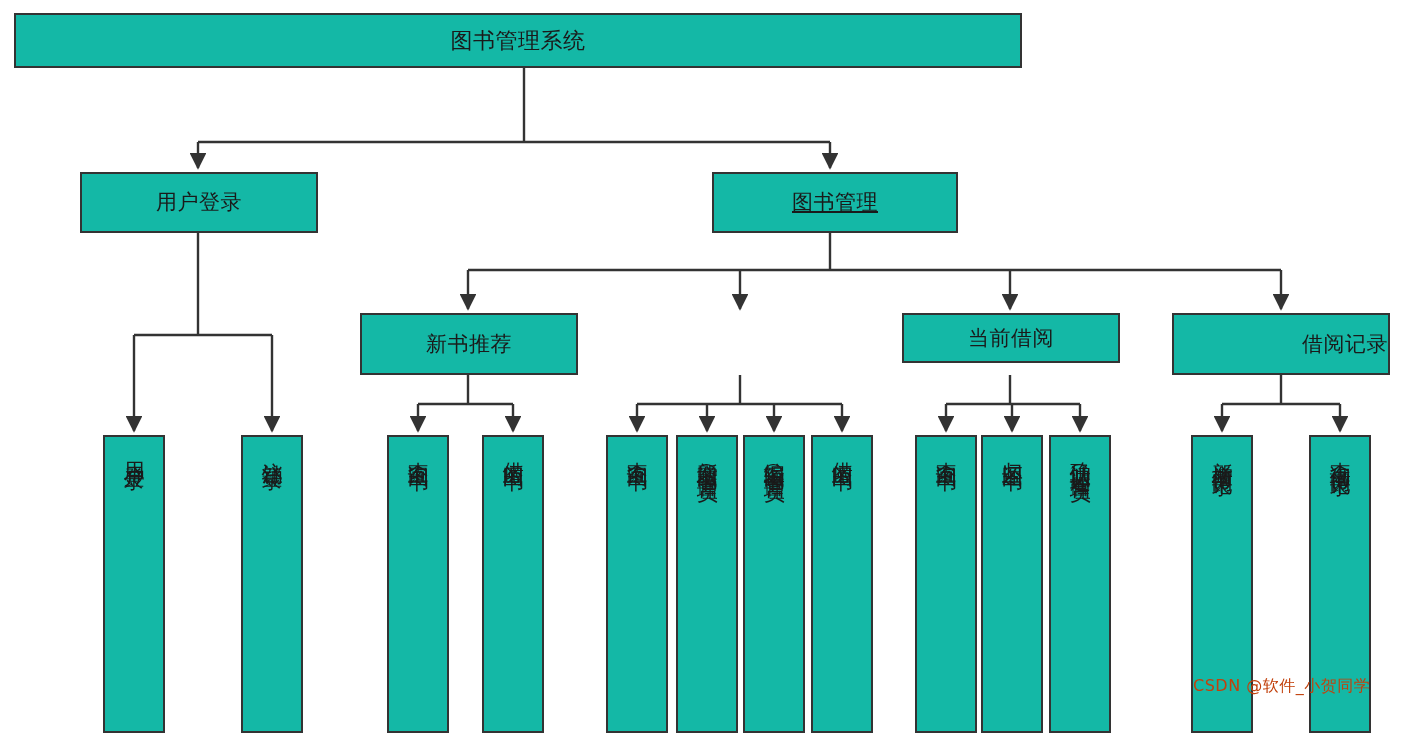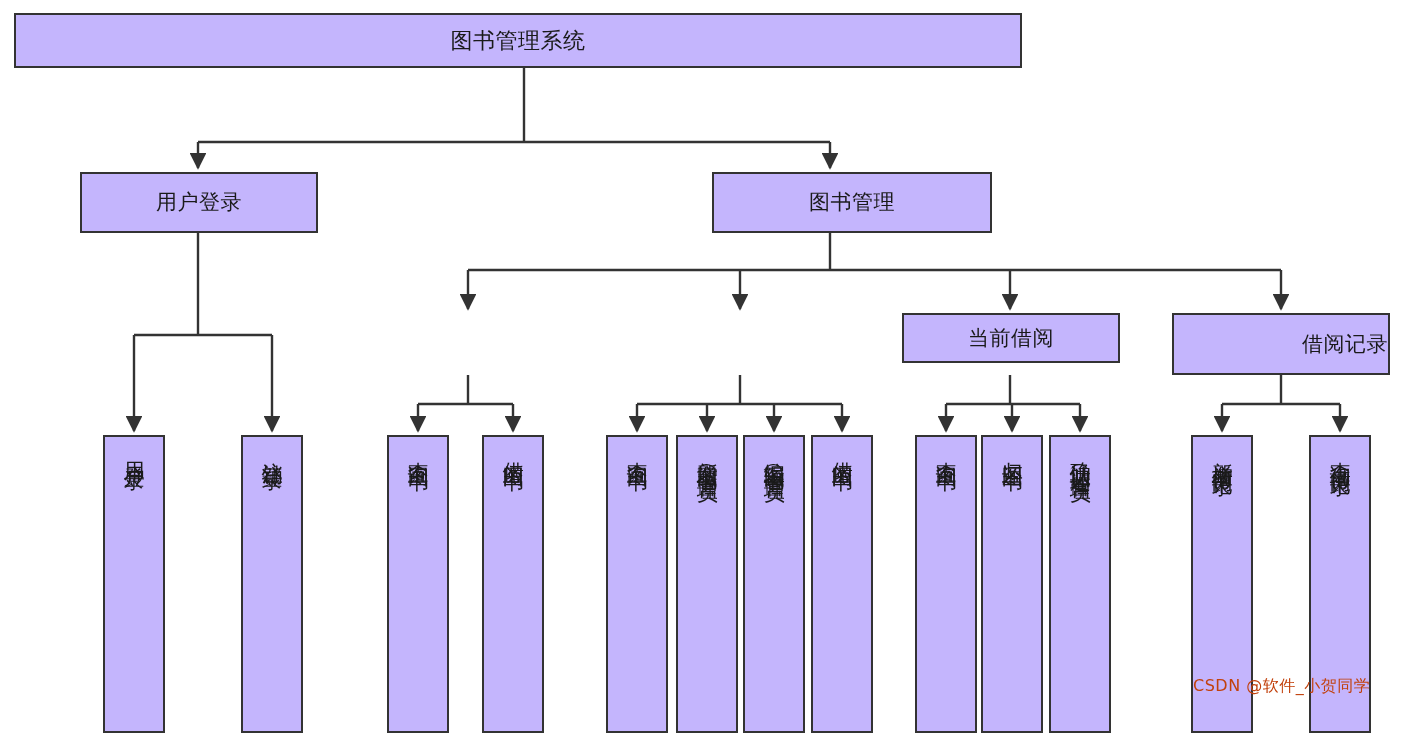--- a/index.html
+++ b/index.html
@@ -12,21 +12,21 @@
   }
   #canvas{position:relative;width:1405px;height:747px;background:#fff;}
 
   
   #wires{position:absolute;left:0;top:0;width:1405px;height:747px;}
 
   
   .node{
     position:absolute;
     box-sizing:border-box;
-    background:#c4b5fd;
+    background:#14b8a6;
     border:2px solid #333333;
     display:flex;
     align-items:center;
     justify-content:center;
     color:#1a1a1a;
     z-index:2;
   }
   .node .label{
     display:block;
     text-align:center;
@@ -124,24 +124,27 @@
     </g>
   </svg>
 
   <div class="node horiz root" style="left:14px;top:13px;width:1008px;height:55px;">
     <span class="label">图书管理系统</span>
   </div>
 
   <div class="node horiz" style="left:80px;top:172px;width:238px;height:61px;">
     <span class="label">用户登录</span>
   </div>
-  <div class="node horiz" style="left:712px;top:172px;width:280px;height:61px;">
+  <div class="node horiz" style="left:712px;top:172px;width:246px;height:61px;text-decoration:underline;">
     <span class="label">图书管理</span>
   </div>
 
+  <div class="node horiz" style="left:360px;top:313px;width:218px;height:62px;">
+    <span class="label">新书推荐</span>
+  </div>
   <div class="node horiz" style="left:902px;top:313px;width:218px;height:50px;">
     <span class="label">当前借阅</span>
   </div>
   <div class="node horiz" style="left:1172px;top:313px;width:218px;height:62px;justify-content:flex-end;">
     <span class="label">借阅记录</span>
   </div>
 
   <div class="node vert" style="left:103px;top:435px;width:62px;height:298px;">
     <span class="label">用户登录</span>
   </div>

